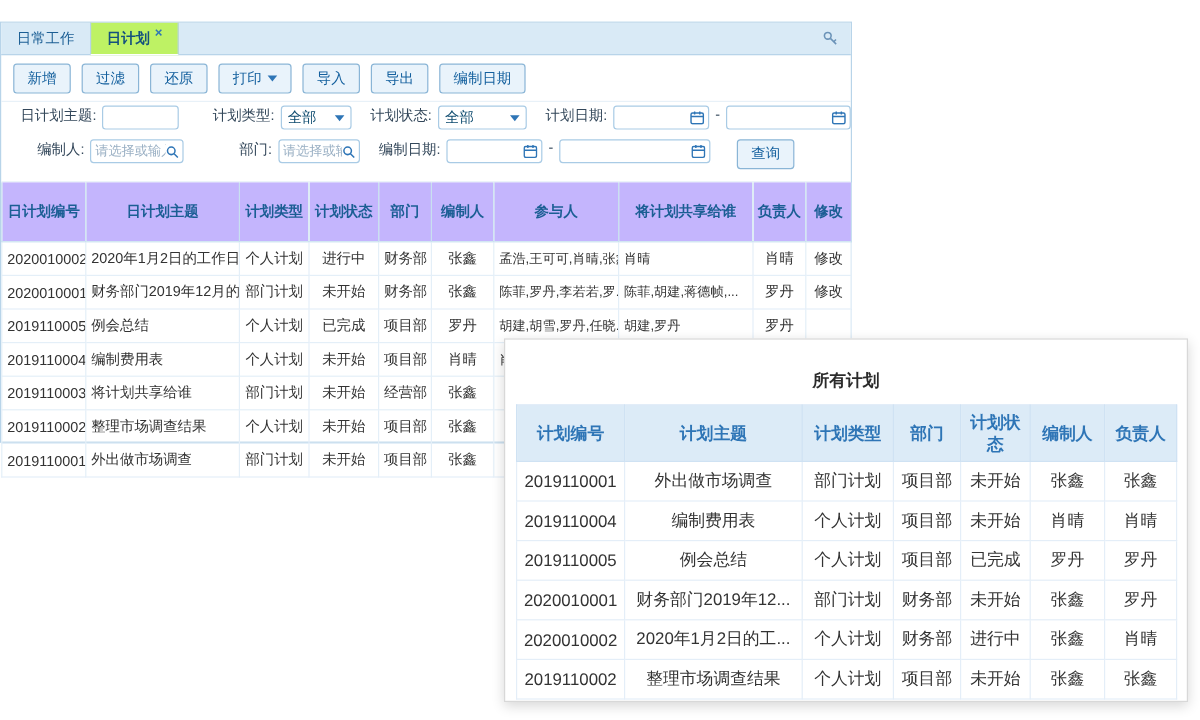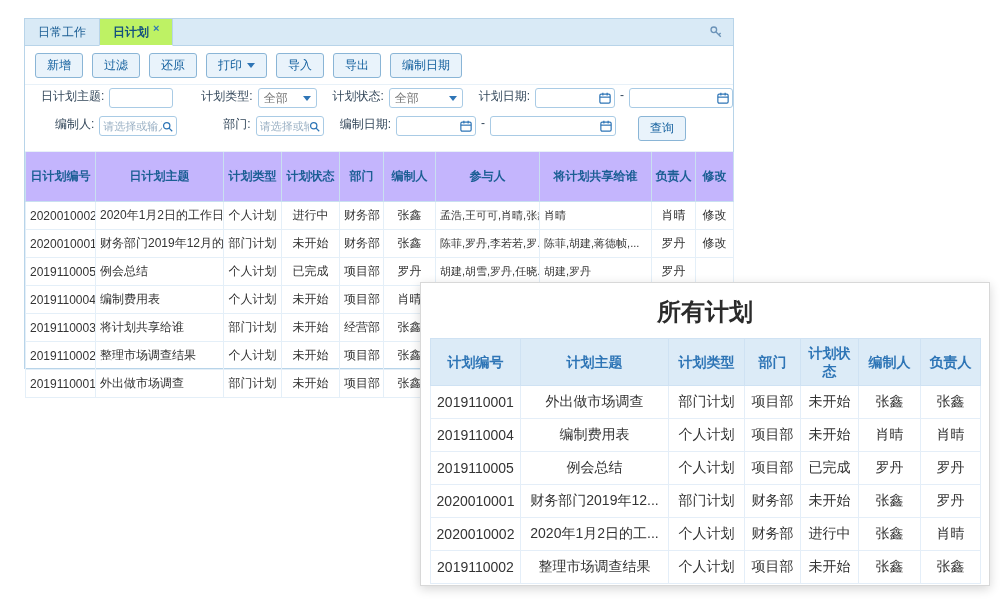--- a/index.html
+++ b/index.html
@@ -1,51 +1,51 @@
 <!DOCTYPE html>
 <html><head>
 <meta charset="utf-8">
 <style>
   *{margin:0;padding:0;box-sizing:border-box;font-family:"Liberation Sans","DejaVu Sans",sans-serif;}
   html,body{width:1000px;height:600px;background:#fff;position:relative;overflow:hidden;}
 
   
-  .main-panel{position:absolute;left:24px;top:18px;width:710px;height:351px;background:#fff;border:1px solid #b8d4e9;}
+  .main-panel{position:absolute;left:0;top:18px;width:710px;height:351px;background:#fff;border:1px solid #b8d4e9;}
   .tabbar{height:27px;background:#d9eaf6;border-bottom:1px solid #b8d4e9;display:flex;align-items:stretch;}
   .tab{padding:0 13px;font-size:12px;color:#1b5e94;display:flex;align-items:center;cursor:pointer;}
   .tab.active{background:#bef264;font-weight:bold;color:#14517e;border-left:1px solid #b8d4e9;border-right:1px solid #b8d4e9;margin-bottom:-1px;border-bottom:1px solid #fff;}
   .tab .close{color:#2e75b6;font-size:11px;font-weight:bold;margin-left:4px;position:relative;top:-4px;}
   .keybtn{margin-left:auto;display:flex;align-items:center;padding:0 10px;cursor:pointer;}
 
   .toolbar{display:flex;gap:9px;padding:7px 10px 6px;border-bottom:1px solid #e8f1f8;align-items:flex-end;}
   .btn{background:#e9f3fb;border:1px solid #8ab5d6;border-radius:3px;color:#14609e;font-size:12px;padding:3px 11px;display:inline-flex;align-items:center;gap:5px;cursor:pointer;white-space:nowrap;}
   .caret{width:0;height:0;border-left:4px solid transparent;border-right:4px solid transparent;border-top:5px solid #2e75b6;display:inline-block;}
 
   .filters{padding:3px 0 7px;border-bottom:1px solid #e8f1f8;font-size:12px;color:#33475a;}
   .frow{display:flex;align-items:flex-start;height:28px;}
   .frow label{white-space:nowrap;margin-right:5px;}
   .iwrap{height:20px;border:1px solid #a9cbe5;border-radius:3px;background:#fff;display:flex;align-items:center;padding:0 3px;}
   .iwrap input{border:none;outline:none;flex:1;min-width:0;font-size:11px;color:#333;background:transparent;}
   .iwrap input::placeholder{color:#9ab0c4;}
-  .selectbox{height:20px;border:1px solid #a9cbe5;border-radius:3px;background:#fff;display:flex;align-items:center;justify-content:space-between;padding:0 5px;font-size:12px;color:#737373;cursor:pointer;}
+  .selectbox{height:20px;border:1px solid #a9cbe5;border-radius:3px;background:#fff;display:flex;align-items:center;justify-content:space-between;padding:0 5px;font-size:12px;color:#0c4a6e;cursor:pointer;}
   .dash{margin:0 5px;color:#33475a;}
   .ml16{margin-left:16px;} .ml18{margin-left:22px;} .ml28{margin-left:28px;} .ml46{margin-left:46px;}
   .pl16{padding-left:16px;} .pl30{padding-left:30px;}
   .w62{width:62px;} .w64{width:64px;} .w68{width:68px;} .w78{width:78px;} .w80{width:80px;} .w104{width:104px;} .w126{width:126px;}
 
   .mtable{width:100%;border-collapse:collapse;font-size:12px;table-layout:fixed;}
   .mtable th{background:#c4b5fd;color:#1b5e94;font-weight:bold;height:29px;border:1px solid #c9e0f0;border-top:none;text-align:center;overflow:hidden;white-space:nowrap;padding:16px 2px;}
   .mtable td{height:28px;border:1px solid #e4eff8;text-align:center;color:#333;overflow:hidden;white-space:nowrap;padding:0 4px;}
   .mtable td.left{text-align:left;}
   .mtable td.sm{font-size:11px;text-align:left;}
   .link{color:#1766b8;cursor:pointer;}
 
   
   .overlay-panel{position:absolute;left:420px;top:282px;width:570px;background:#fff;border:1px solid #d8d8d8;box-shadow:0 3px 10px rgba(0,0,0,.16);z-index:10;padding:8px 9px 1px;}
-  .otitle{text-align:center;font-size:24px;font-weight:bold;color:#2b2b2b;margin:5px 0 10px;}
+  .otitle{text-align:center;font-size:14px;font-weight:bold;color:#2b2b2b;margin:18px 0 10px;}
   .otable{width:100%;border-collapse:collapse;font-size:14px;table-layout:fixed;}
   .otable th{background:#dcebf7;color:#2e75b6;font-weight:bold;border:1px solid #cfe2f3;padding:5px 2px;text-align:center;line-height:1.3;}
   .otable td{border:1px solid #e4eef8;padding:7px 2px;text-align:center;color:#333;overflow:hidden;white-space:nowrap;}
 </style>
 </head>
 <body>
 
 <div class="main-panel">
 
   <div class="tabbar">

